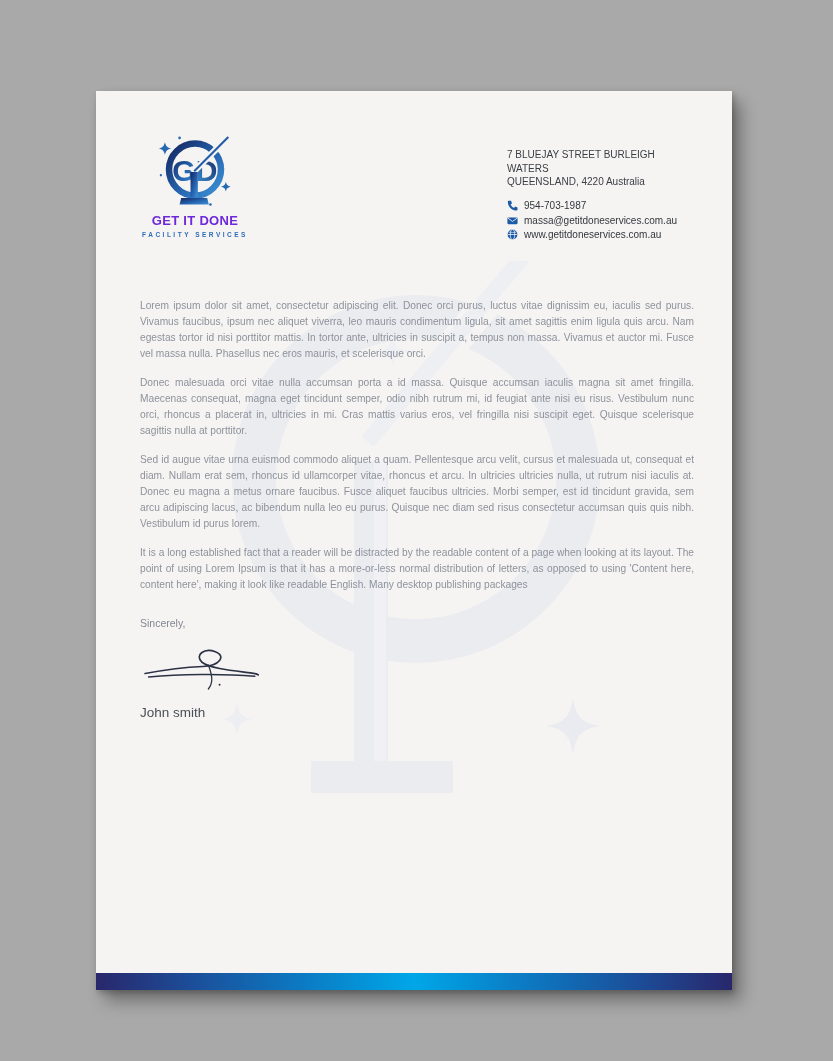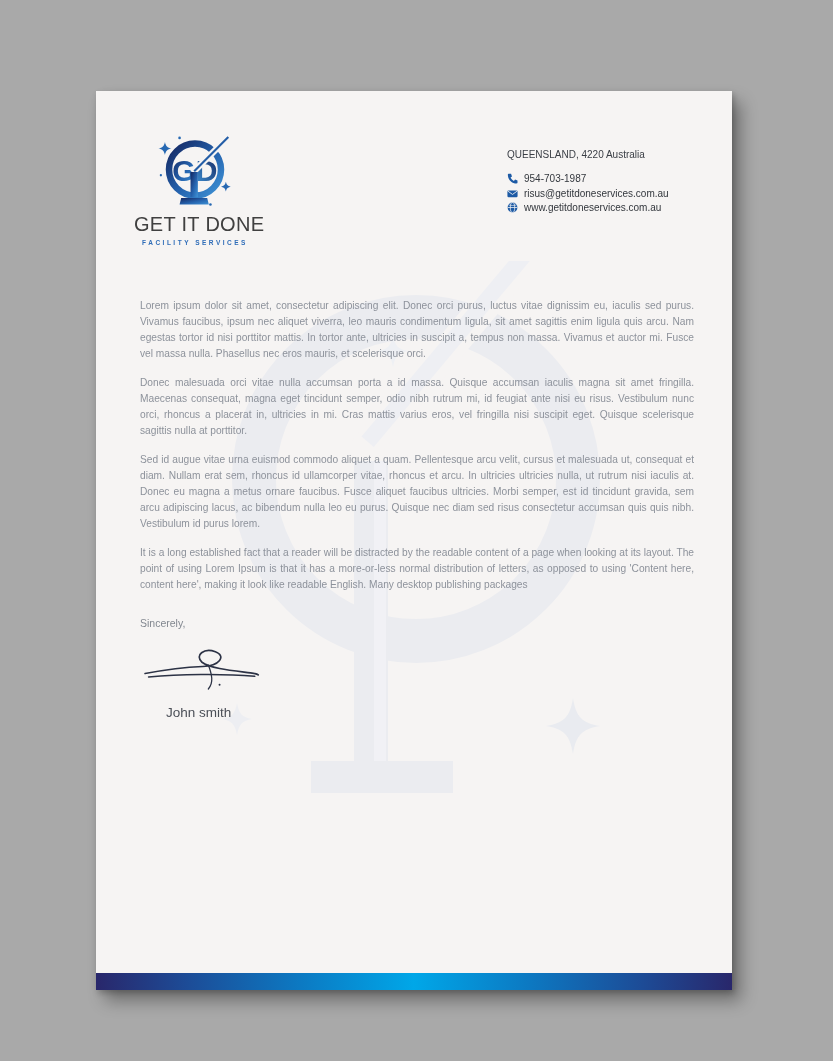--- a/index.html
+++ b/index.html
@@ -16,22 +16,22 @@
     background:#f6f4f3;
     box-shadow:9px 11px 16px rgba(0,0,0,0.33), 2px 3px 6px rgba(0,0,0,0.22);
     overflow:hidden;
   }
   
   .watermark { position:absolute; left:108px; top:170px; width:430px; height:560px; pointer-events:none; }
   
   .logo-block { position:absolute; left:38px; top:42px; width:122px; text-align:center; }
   .logo-mark { display:block; margin:0 auto; }
   .logo-name {
-    margin-top:2px; font-size:20px; font-weight:normal; letter-spacing:0.3px;
-    color:#404040; white-space:nowrap;
+    margin-top:2px; font-size:13px; font-weight:bold; letter-spacing:0.3px;
+    color:#6d28d9; white-space:nowrap;
   }
   .logo-tagline {
     margin-top:3px; font-size:6.5px; font-weight:bold; letter-spacing:2.5px;
     color:#2f6db8; white-space:nowrap;
   }
   
   .contact-block { position:absolute; left:411px; top:57px; width:190px; }
   .address-line { font-size:10px; line-height:13.5px; color:#3a3e45; }
   .contact-rows { margin-top:10px; }
   .contact-row { display:flex; align-items:center; height:14.5px; }
@@ -40,21 +40,21 @@
   
   .letter { position:absolute; left:44px; top:207px; width:554px; }
   .salutation { font-size:16.5px; font-weight:400; color:#585d65; margin-bottom:33px; }
   .para {
     font-size:10.2px; line-height:16px; color:#8d929b;
     text-align:justify; margin-bottom:13px;
   }
   .para:last-of-type { margin-bottom:11px; }
   .closing { margin-top:24px; font-size:10.5px; color:#82878f; }
   .signature { margin-top:15px; margin-left:2px; display:block; }
-  .signer-name { margin-top:9px; font-size:13.5px; color:#4b4f57;margin-left:26px; }
+  .signer-name { margin-top:9px; font-size:13.5px; color:#4b4f57; }
   .signer-title { margin-top:4px; font-size:10px; color:#60656c; margin-left:2px; }
   
   .footer-bar {
     position:absolute; left:0; bottom:0; width:100%; height:17px;
     background:linear-gradient(90deg,
       #29276b 0%, #1d4b96 14%, #0c79c2 32%, #00a7e8 50%,
       #0c79c2 68%, #1d4b96 86%, #29276b 100%);
   }
 </style>
 </head>
@@ -107,34 +107,35 @@
       <path d="M88,60 C89,64 90,65 94,66 C90,67 89,68 88,72 C87,68 86,67 82,66 C86,65 87,64 88,60 Z" fill="#2668b2"></path>
       <circle cx="31" cy="6" r="1.6" fill="#2668b2"></circle>
       <circle cx="69" cy="88" r="1.6" fill="#2668b2"></circle>
       <circle cx="8" cy="52" r="1.4" fill="#2668b2"></circle>
     </svg>
     <div class="logo-name">GET IT DONE</div>
     <div class="logo-tagline">FACILITY SERVICES</div>
   </div>
 
   <div class="contact-block">
+    <div class="address-line">7 BLUEJAY STREET BURLEIGH WATERS</div>
     <div class="address-line">QUEENSLAND, 4220 Australia</div>
     <div class="contact-rows">
       <div class="contact-row">
         <svg class="cicon" viewBox="0 0 13 13" aria-hidden="true">
           <path d="M2.2,1 L4.8,1 L5.9,4.1 L4.2,5.4 C5,7.2 6.4,8.6 8.2,9.4 L9.5,7.7 L12.4,8.8 L12.4,11.3 C12.4,12 11.9,12.4 11.3,12.4 C5.6,12.4 1,7.8 1,2.1 C1,1.5 1.5,1 2.2,1 Z" fill="#1d5aa5"></path>
         </svg>
         <span class="ctext">954-703-1987</span>
       </div>
       <div class="contact-row">
         <svg class="cicon" viewBox="0 0 13 13" aria-hidden="true">
           <rect x="0.5" y="3" width="12" height="8" rx="1.4" fill="#1d5aa5"></rect>
           <path d="M1.2,3.8 L6.5,7.6 L11.8,3.8" stroke="#f6f4f3" stroke-width="1" fill="none"></path>
         </svg>
-        <span class="ctext">risus@getitdoneservices.com.au</span>
+        <span class="ctext">massa@getitdoneservices.com.au</span>
       </div>
       <div class="contact-row">
         <svg class="cicon" viewBox="0 0 13 13" aria-hidden="true">
           <circle cx="6.5" cy="6.5" r="5.8" fill="#1d5aa5"></circle>
           <ellipse cx="6.5" cy="6.5" rx="2.6" ry="5.8" stroke="#f6f4f3" stroke-width="0.9" fill="none"></ellipse>
           <line x1="0.7" y1="6.5" x2="12.3" y2="6.5" stroke="#f6f4f3" stroke-width="0.9"></line>
           <path d="M1.6,3.4 C3,4.4 10,4.4 11.4,3.4" stroke="#f6f4f3" stroke-width="0.7" fill="none"></path>
         </svg>
         <span class="ctext">www.getitdoneservices.com.au</span>
       </div>

